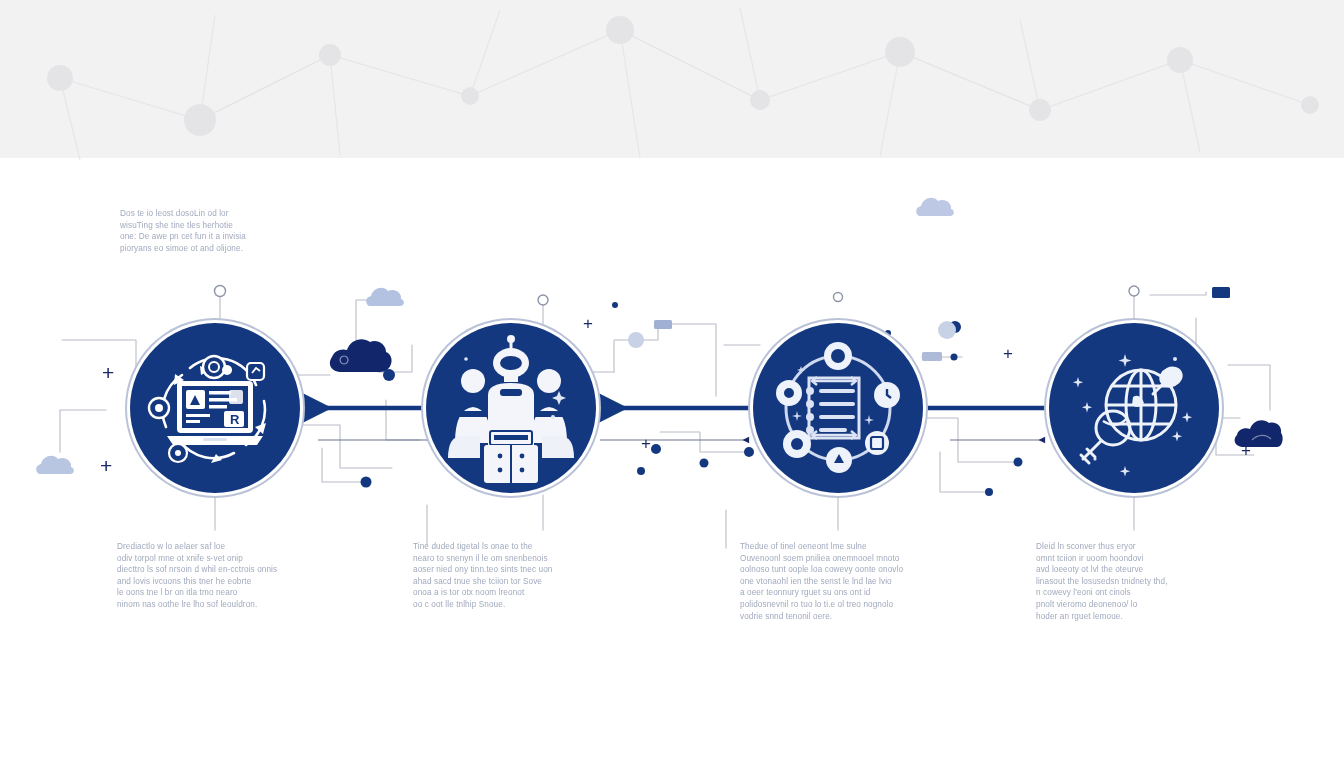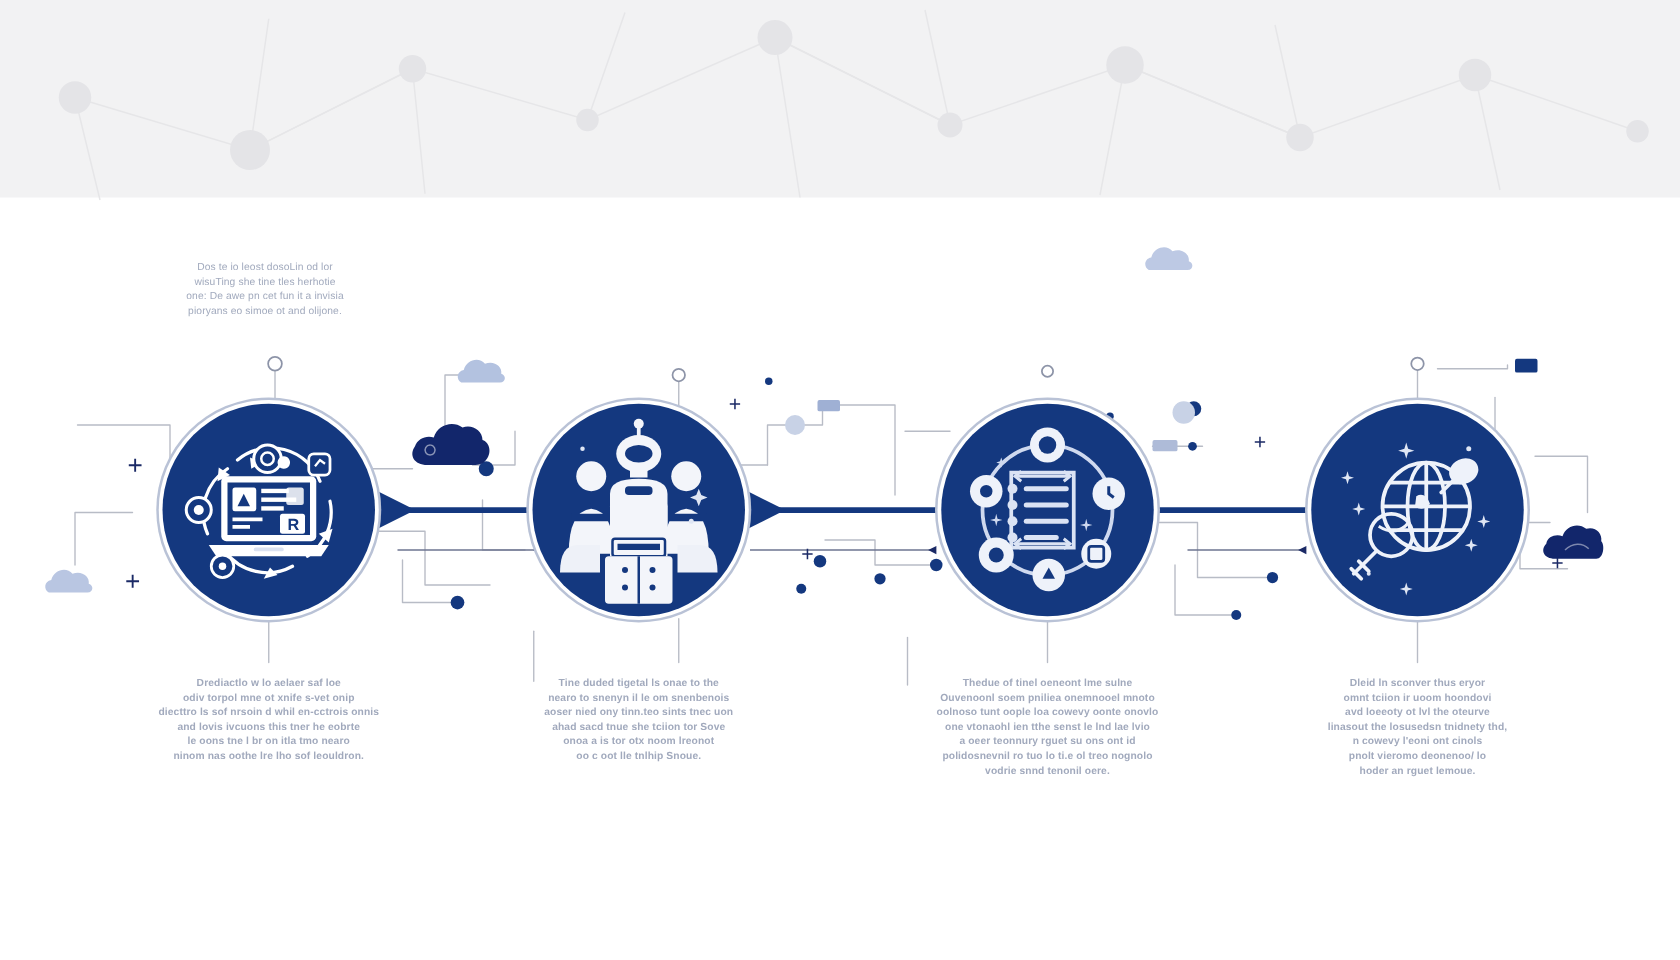--- a/index.html
+++ b/index.html
@@ -25,31 +25,31 @@
   
   .node{
     position:absolute;width:170px;height:170px;border-radius:50%;
     background:#14387f;
     box-shadow:0 0 0 3px #ffffff, 0 0 0 5px #b9c2d6;
   }
   .node svg{position:absolute;left:0;top:0;width:170px;height:170px;}
 
   
   .cap{
-    position:absolute;text-align:center;
+    position:absolute;text-align:left;
     color:#9aa3b8;
     font-size:8.2px;line-height:11.6px;
     letter-spacing:.1px;
     filter:blur(.55px);
     opacity:.93;
     -webkit-font-smoothing:antialiased;
     user-select:none;
   }
   .cap.top{width:184px;}
-  .cap.bot{width:196px;font-weight:bold;}
+  .cap.bot{width:196px;}
 
   
   .plus{position:absolute;color:#1b2a66;font-size:17px;line-height:1;font-weight:400;}
   .plus.lg{font-size:21px;}
   .sq{position:absolute;background:#14387f;border-radius:1.5px;}
   .cloud{position:absolute;}
 </style>
 </head>
 <body>
 

